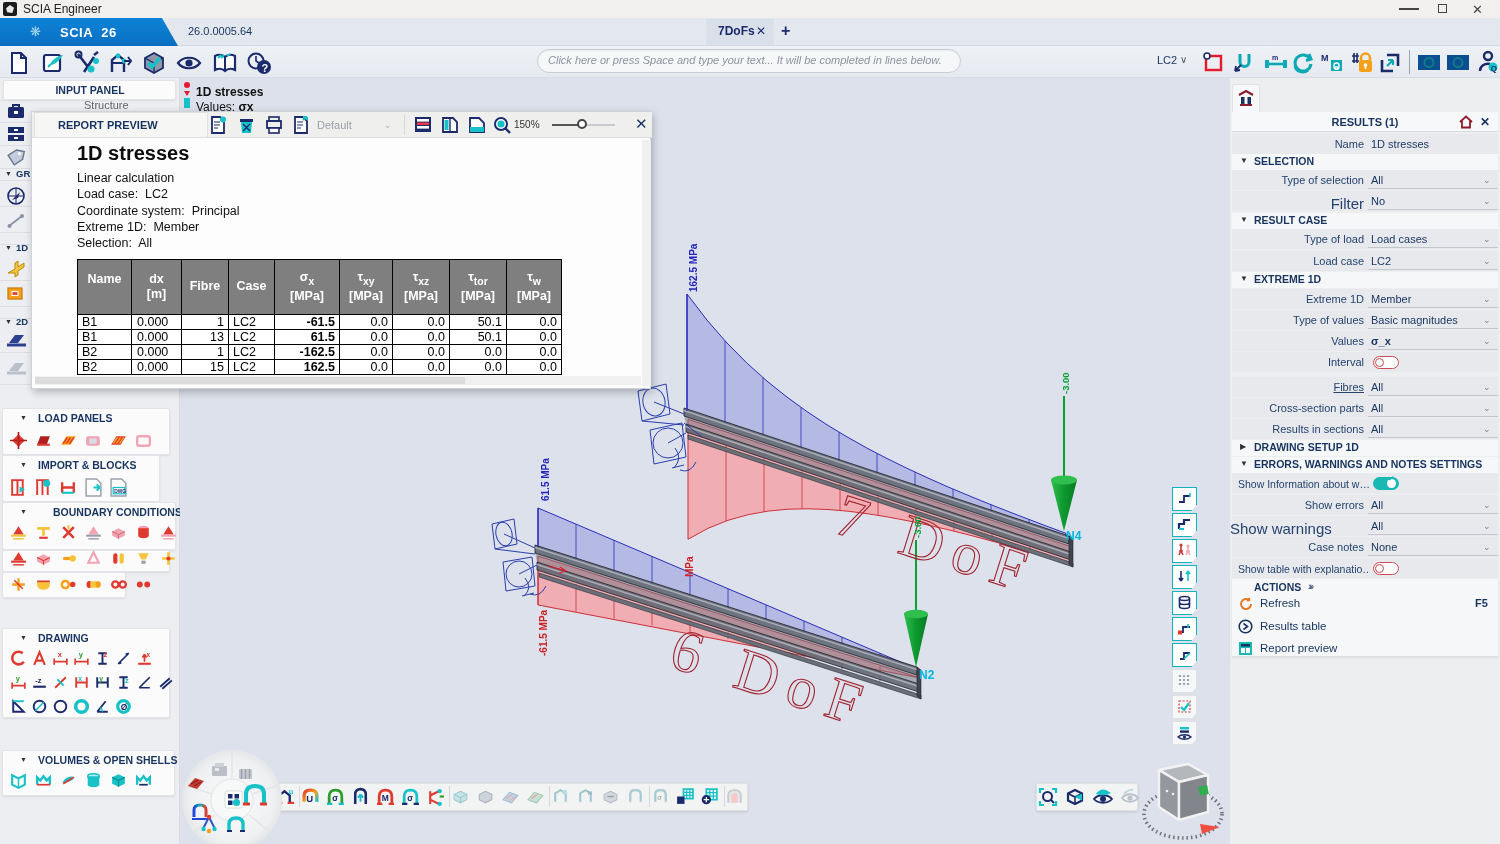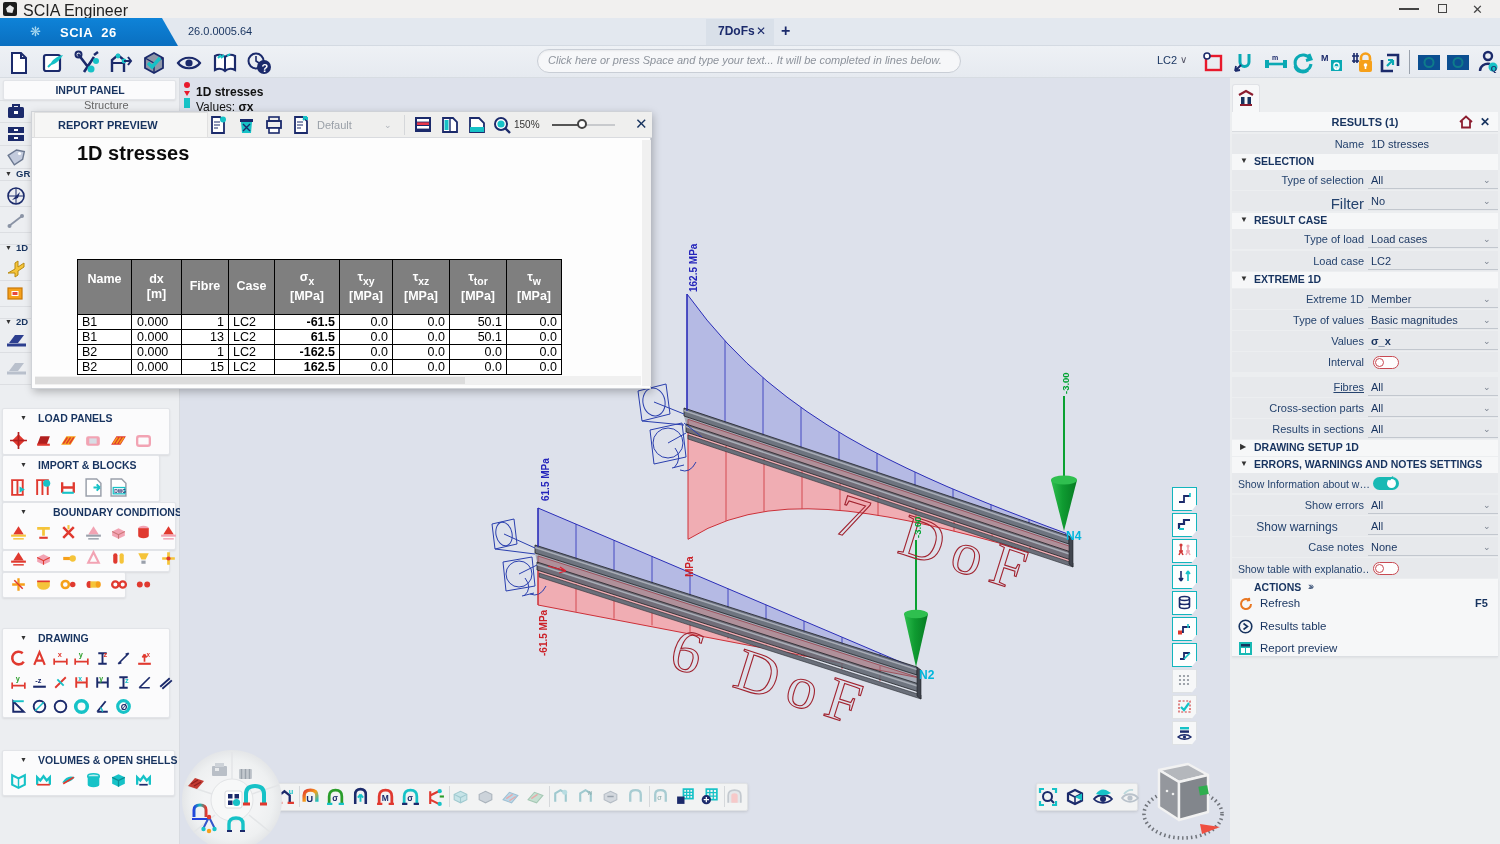--- a/index.html
+++ b/index.html
@@ -17,21 +17,21 @@
 .sechead { position:absolute; font-size:10.5px; font-weight:bold; color:#17335f; }
 .navy { color:#17335f; }
 svg { position:absolute; overflow:visible; }
 </style>
 </head>
 <body>
 
 <div class="abs" id="titlebar">
   <div class="abs" style="left:3px;top:2px;width:14px;height:14px;background:#1c1c1c;border-radius:2px;"></div>
   <div class="abs" style="left:6px;top:5px;width:8px;height:8px;background:#e8e8e8;clip-path:polygon(50% 0,100% 35%,80% 100%,15% 90%,0 40%);"></div>
-  <div class="abs navy" style="left:23px;top:2px;font-size:16px;color:#222;">SCIA Engineer</div>
+  <div class="abs navy" style="left:23px;top:2px;font-size:12px;color:#222;">SCIA Engineer</div>
   <div class="abs" style="left:1399px;top:8px;width:20px;height:2px;background:#444;"></div>
   <div class="abs" style="left:1438px;top:4px;width:9px;height:9px;border:1.5px solid #444;"></div>
   <div class="abs" style="left:1472px;top:2px;font-size:13px;color:#444;">✕</div>
 </div>
 
 <div class="abs" id="tabrow"></div>
 <div class="abs" id="logo">
   <span class="abs" style="left:60px;top:7px;font-size:13px;font-weight:bold;letter-spacing:0.5px;">SCIA&nbsp; 26</span>
   <span class="abs" style="left:30px;top:6px;font-size:13px;color:#a8d8f0;">❋</span>
 </div>
@@ -625,20 +625,21 @@
         <path d="M12.5,12.5 L17,17" stroke="#1b2a6b" stroke-width="2.4"></path>
       </svg>
       <div class="abs" style="left:306px;top:7px;font-size:10px;color:#333;">150%</div>
       <div class="abs" style="left:344px;top:12px;width:63px;height:2px;background:#c8cacd;"></div>
       <div class="abs" style="left:344px;top:12px;width:30px;height:2px;background:#555;"></div>
       <div class="abs" style="left:369px;top:7px;width:10px;height:10px;border:2px solid #444;border-radius:50%;background:#fff;"></div>
       <div class="abs" style="left:427px;top:3px;font-size:15px;color:#17335f;">✕</div>
     </div>
 
   <div class="abs" style="left:45px;top:30px;font-size:20px;font-weight:bold;color:#0c0c0c;">1D stresses</div>
+  <div class="abs" style="left:45px;top:58px;font-size:12.5px;color:#111;line-height:16.3px;">Linear calculation<br>Load case:&nbsp; LC2<br>Coordinate system:&nbsp; Principal<br>Extreme 1D:&nbsp; Member<br>Selection:&nbsp; All</div>
   <table id="rp-table" style="position:absolute;left:45px;top:147px;border-collapse:collapse;font-size:12.5px;color:#000;table-layout:fixed;">
 <tbody>
         <tr style="background:#7f7f7f;color:#fff;font-weight:bold;">
 <td style="width:54px;border:1px solid #000;text-align:center;line-height:15px;padding:1px 0;">Name<br>&nbsp;</td>
 <td style="width:50px;border:1px solid #000;text-align:center;line-height:15px;padding:1px 0;">dx<br>[m]</td>
 <td style="width:47px;border:1px solid #000;text-align:center;line-height:15px;padding:1px 0;">Fibre</td>
 <td style="width:46px;border:1px solid #000;text-align:center;line-height:15px;padding:1px 0;">Case</td>
 <td style="width:65px;border:1px solid #000;text-align:center;line-height:15px;padding:1px 0;">σ<sub>x</sub><br>[MPa]</td>
 <td style="width:53px;border:1px solid #000;text-align:center;line-height:15px;padding:1px 0;">τ<sub>xy</sub><br>[MPa]</td>
 <td style="width:57px;border:1px solid #000;text-align:center;line-height:15px;padding:10px 0;">τ<sub>xz</sub><br>[MPa]</td>
@@ -789,21 +790,21 @@
     <div class="abs" style="left:8px;top:400px;font-size:10.5px;color:#25436e;white-space:nowrap;width:132px;overflow:hidden;">Show Information about w…</div>
     <div class="abs" style="left:143px;top:399px;width:26px;height:13px;border-radius:7px;background:#18b9b4;"></div>
     <div class="abs" style="left:157px;top:401px;width:9px;height:9px;border-radius:50%;background:#fff;"></div>
     <div class="abs" style="left:158px;top:396px;font-size:7.5px;color:#18b9b4;">✔</div>
 <div class="abs" style="left:2px;top:417px;width:266px;height:20px;background:#e7e9ec;"></div>
     <div class="abs" style="left:0px;top:421px;width:134px;text-align:right;font-size:11px;color:#25436e;">Show errors</div>
     <div class="abs" style="left:141px;top:421px;font-size:11px;font-weight:normal;color:#17335f;">All</div>
     <div class="abs" style="left:253px;top:422px;font-size:9px;color:#7a8290;">⌄</div>
     <div class="abs" style="left:138px;top:435px;width:130px;height:1px;background:#c2c7ce;"></div>
 <div class="abs" style="left:2px;top:438px;width:266px;height:20px;background:#e7e9ec;"></div>
-    <div class="abs" style="left:0px;top:442px;width:134px;text-align:center;font-size:12px;color:#25436e;">Show warnings</div>
+    <div class="abs" style="left:0px;top:442px;width:134px;text-align:left;font-size:15px;color:#25436e;">Show warnings</div>
     <div class="abs" style="left:141px;top:442px;font-size:11px;font-weight:normal;color:#17335f;">All</div>
     <div class="abs" style="left:253px;top:443px;font-size:9px;color:#7a8290;">⌄</div>
     <div class="abs" style="left:138px;top:456px;width:130px;height:1px;background:#c2c7ce;"></div>
 <div class="abs" style="left:2px;top:459px;width:266px;height:20px;background:#e7e9ec;"></div>
     <div class="abs" style="left:0px;top:463px;width:134px;text-align:right;font-size:11px;color:#25436e;">Case notes</div>
     <div class="abs" style="left:141px;top:463px;font-size:11px;font-weight:normal;color:#17335f;">None</div>
     <div class="abs" style="left:253px;top:464px;font-size:9px;color:#7a8290;">⌄</div>
     <div class="abs" style="left:138px;top:477px;width:130px;height:1px;background:#c2c7ce;"></div>
 <div class="abs" style="left:2px;top:480px;width:266px;height:20px;background:#e7e9ec;"></div>
     <div class="abs" style="left:8px;top:485px;font-size:10.5px;color:#25436e;white-space:nowrap;width:132px;overflow:hidden;">Show table with explanatio…</div>

